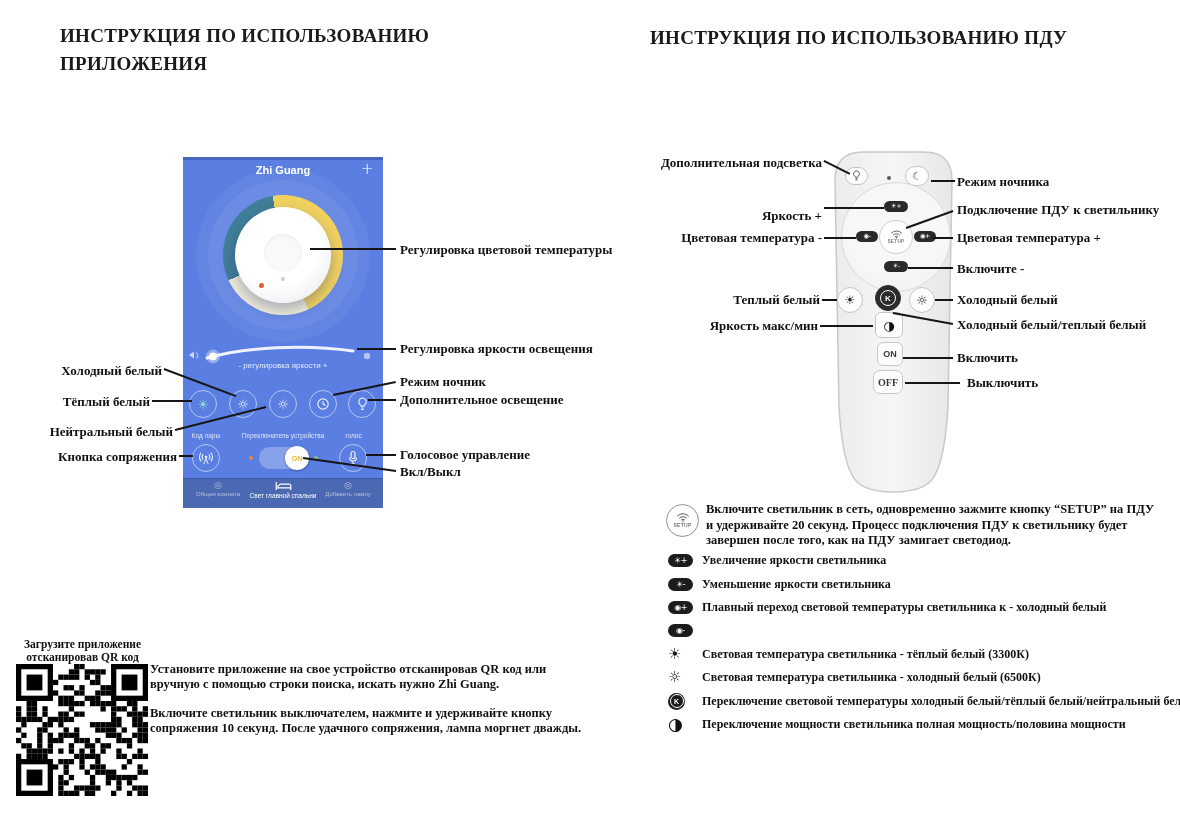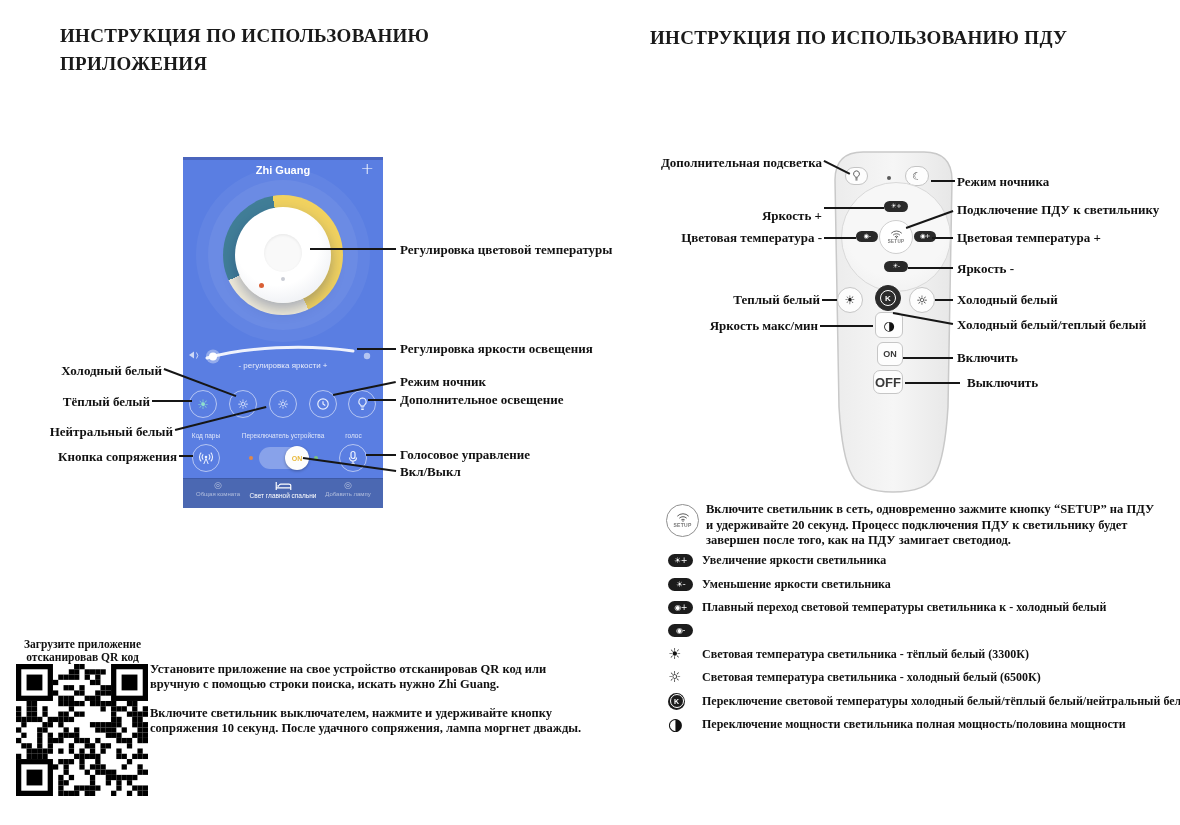--- a/index.html
+++ b/index.html
@@ -493,30 +493,30 @@
       <span class="k-ring">K</span>
     </div>
     <div class="r-round" style="left:79px;top:137px;">
       <span class="glyph" style="font-size:13px;">☼</span>
     </div>
 
     <div class="r-square" style="left:45px;top:162px;width:28px;height:26px;">
       <span class="glyph" style="font-size:13px;color:#111;">◑</span>
     </div>
     <div class="r-square" style="left:47px;top:192px;width:26px;height:24px;font-size:9px;">ON</div>
-    <div class="r-square" style="left:43px;top:220px;width:30px;height:24px;font-size:13px;border-radius:7px;">OFF</div>
+    <div class="r-square" style="left:43px;top:220px;width:30px;height:24px;font-size:10px;border-radius:7px;font-family:Liberation Serif, serif;">OFF</div>
   </div>
 
   <div class="co r" style="left:640px;top:155px;width:182px;">Дополнительная подсветка</div>
   <div class="co" style="left:957px;top:174px;">Режим ночника</div>
   <div class="co r" style="left:640px;top:201px;width:182px;margin-top:7px;">Яркость +</div>
   <div class="co" style="left:957px;top:202px;">Подключение ПДУ к светильнику</div>
   <div class="co r" style="left:620px;top:230px;width:202px;">Цветовая температура -</div>
   <div class="co" style="left:957px;top:230px;">Цветовая температура +</div>
-  <div class="co" style="left:957px;top:261px;">Яркость -</div>
+  <div class="co" style="left:957px;top:261px;">Включите -</div>
   <div class="co r" style="left:640px;top:292px;width:180px;">Теплый белый</div>
   <div class="co" style="left:957px;top:292px;">Холодный белый</div>
   <div class="co r" style="left:640px;top:318px;width:178px;">Яркость макс/мин</div>
   <div class="co" style="left:957px;top:317px;">Холодный белый/теплый белый</div>
   <div class="co" style="left:957px;top:350px;">Включить</div>
   <div class="co" style="left:967px;top:375px;">Выключить</div>
 
   <div class="ln" style="left:824px;top:160px;width:29px;transform:rotate(26.6deg);"></div>
   <div class="ln" style="left:931px;top:180px;width:24px;"></div>
   <div class="ln" style="left:824px;top:207px;width:60px;"></div>

